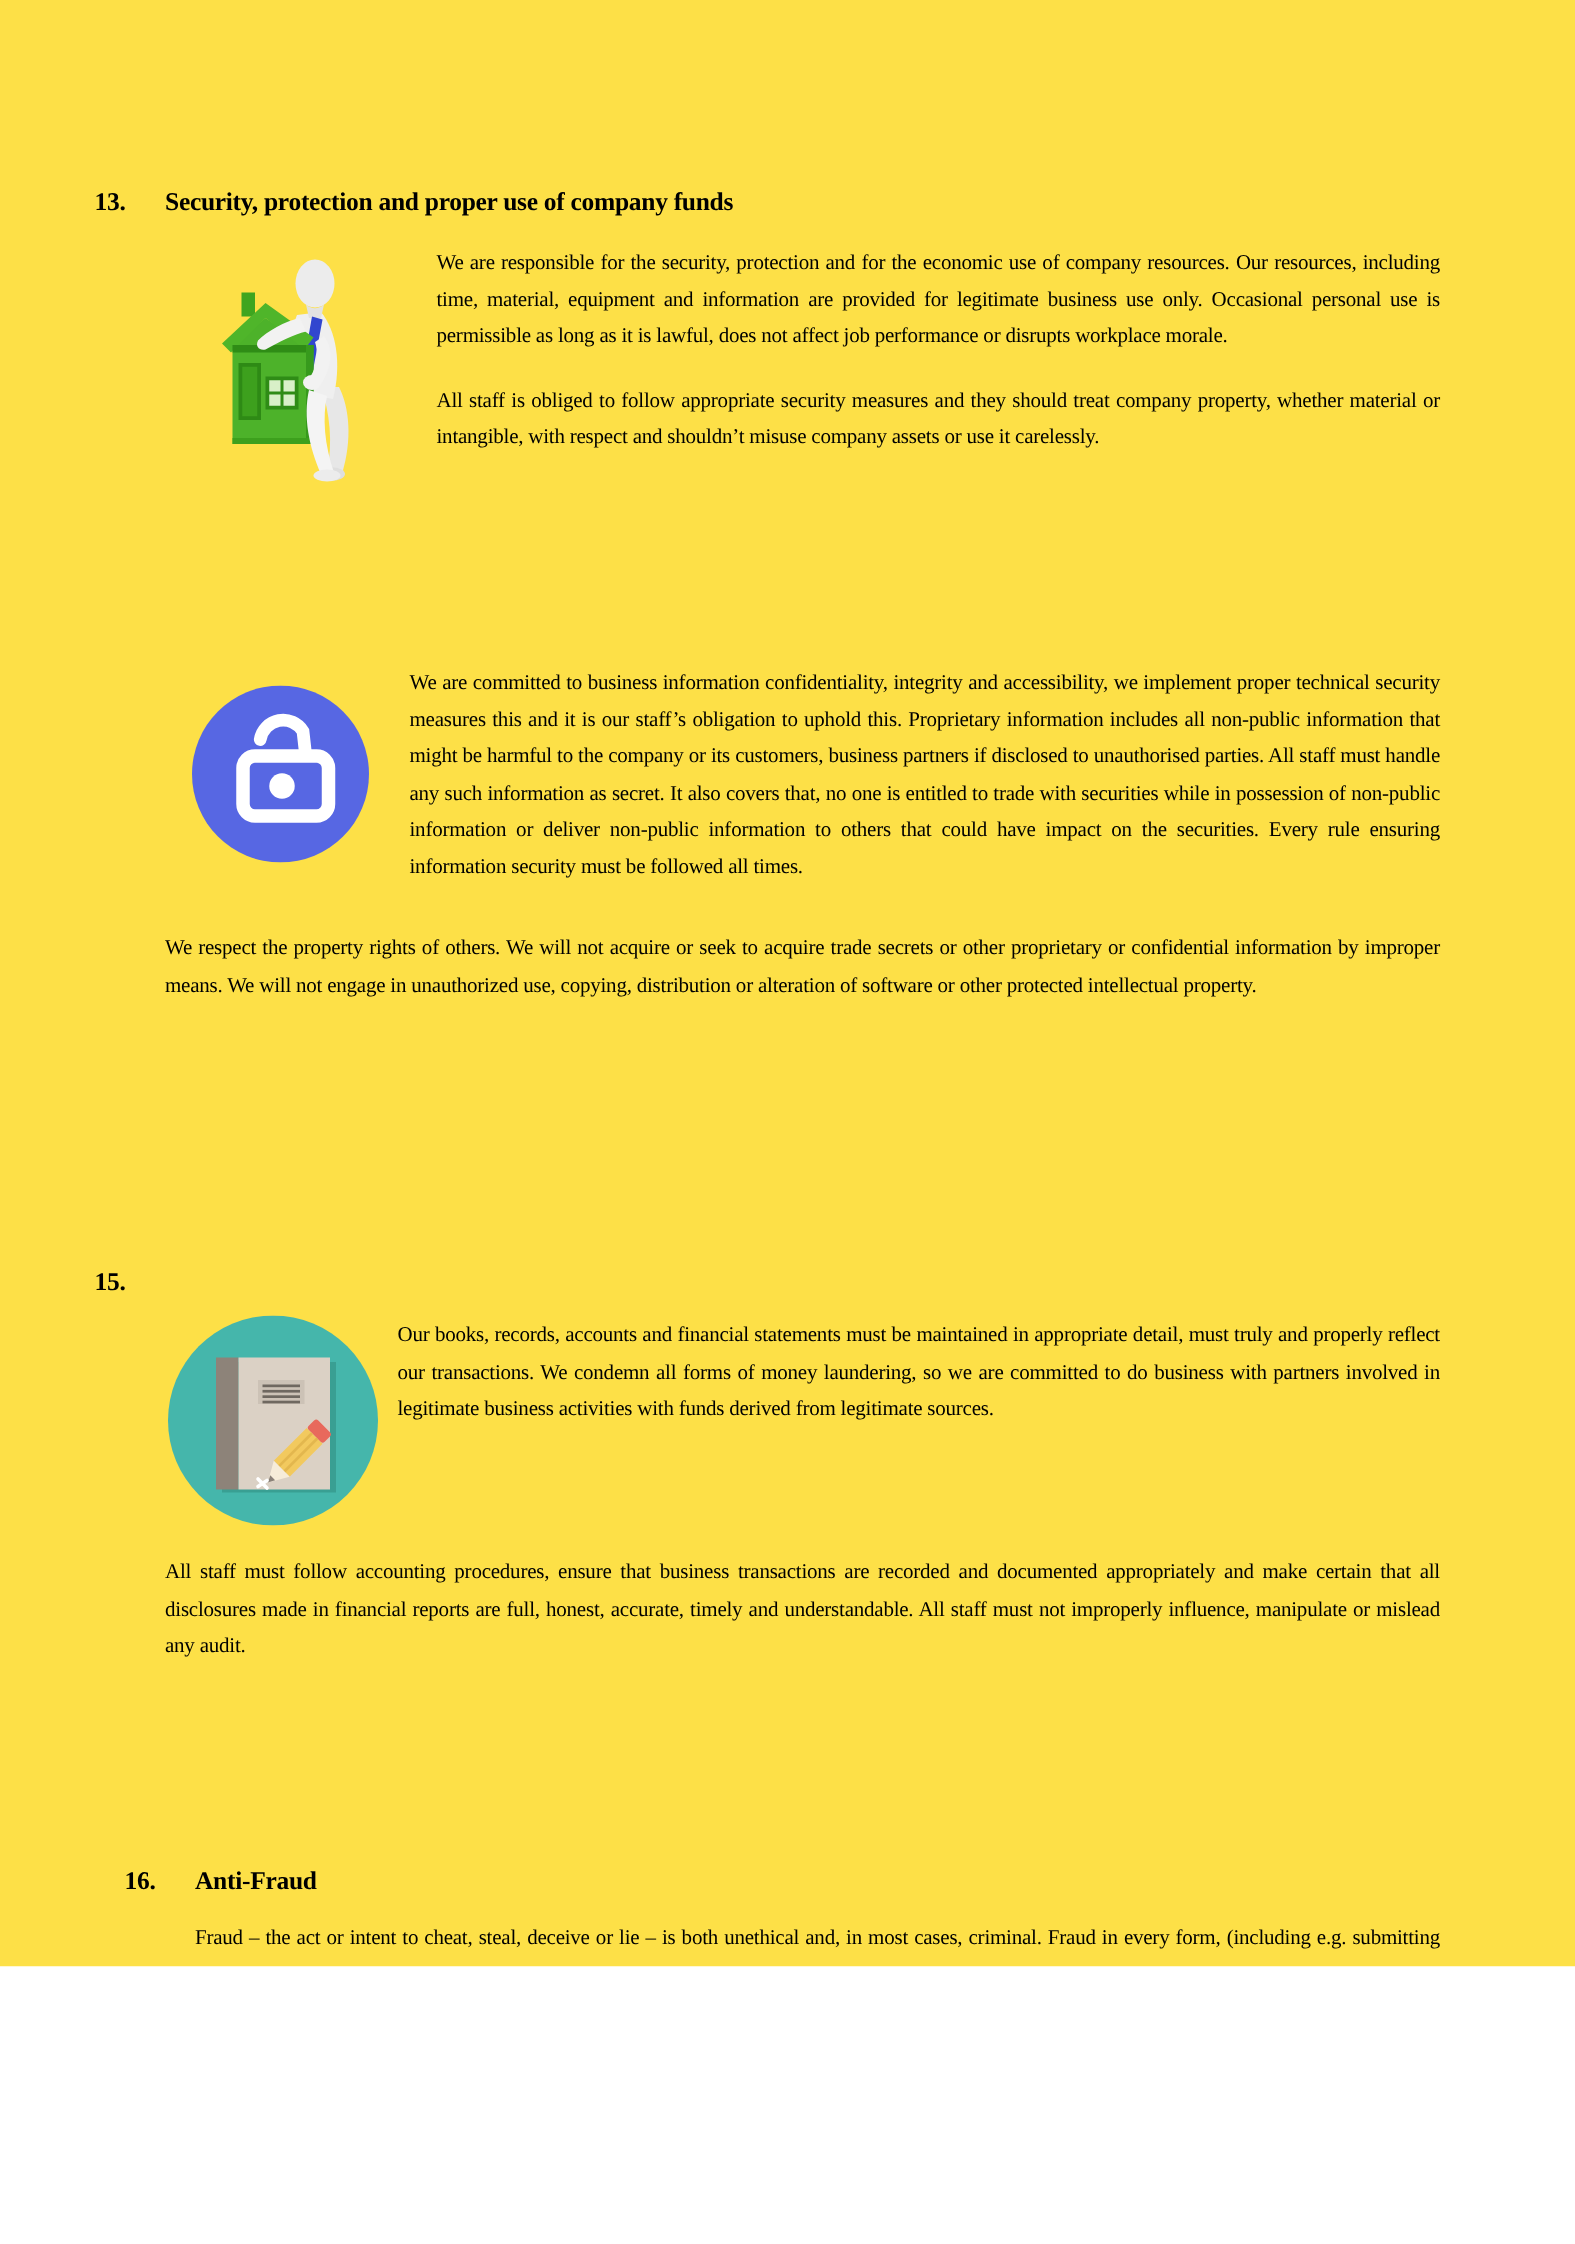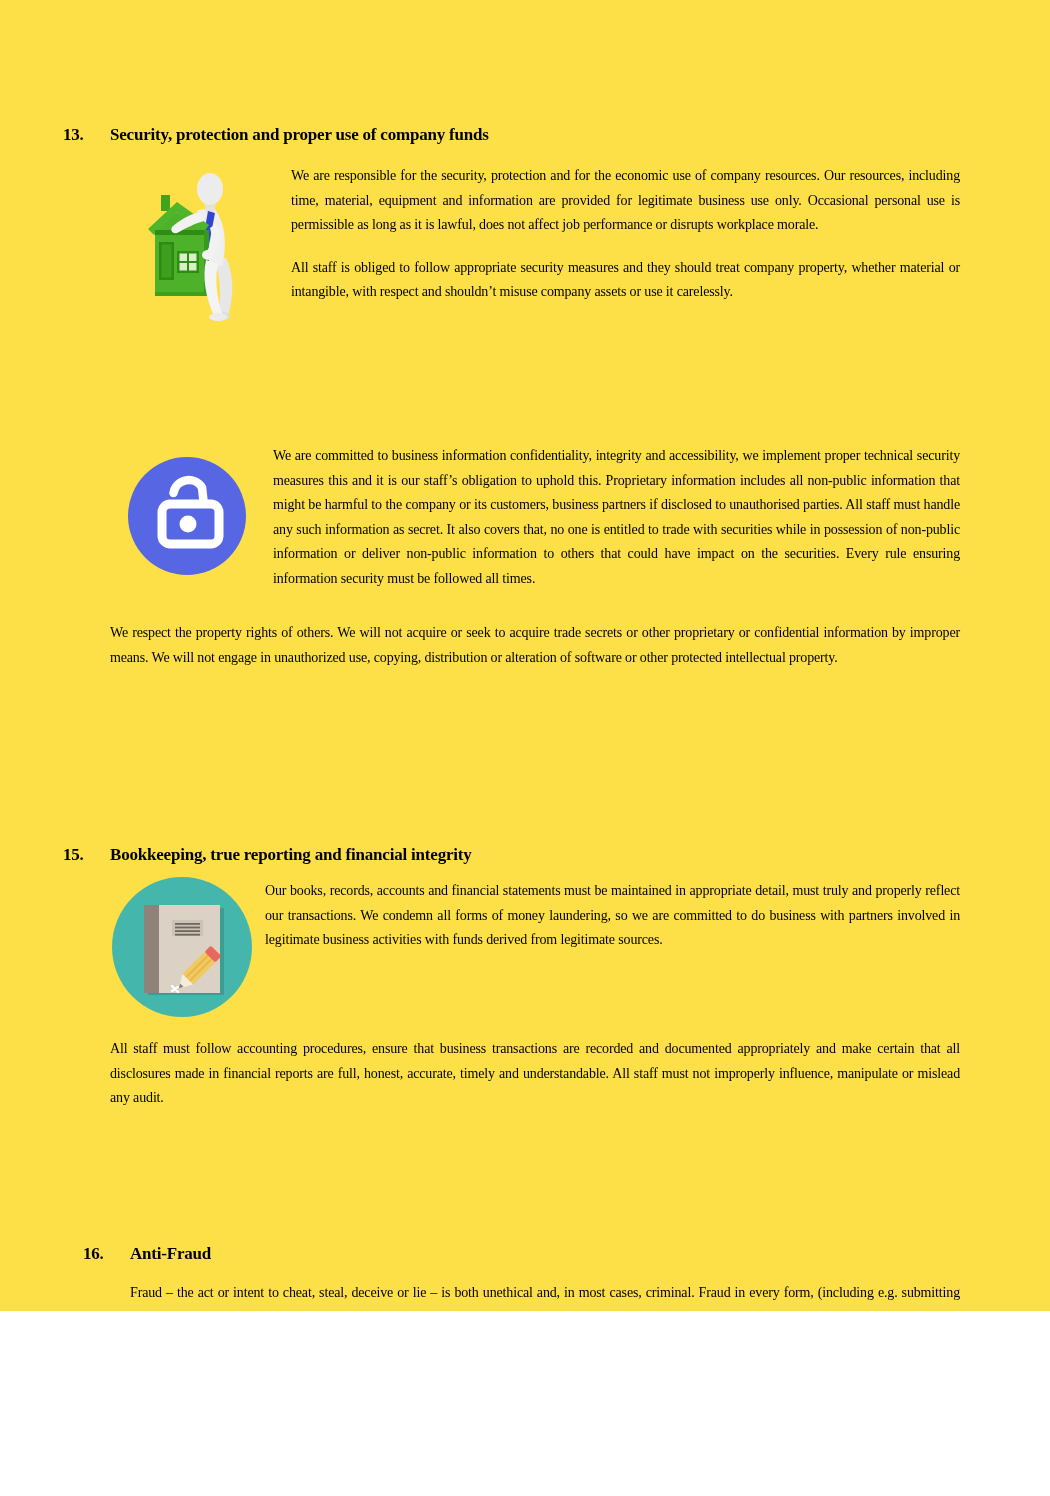--- a/index.html
+++ b/index.html
@@ -120,21 +120,20 @@
       </div>
       <p>We are committed to business information confidentiality, integrity and accessibility, we implement proper technical security measures this and it is our staff’s obligation to uphold this. Proprietary information includes all non-public information that might be harmful to the company or its customers, business partners if disclosed to unauthorised parties. All staff must handle any such information as secret. It also covers that, no one is entitled to trade with securities while in possession of non-public information or deliver non-public information to others that could have impact on the securities. Every rule ensuring information security must be followed all times.</p>
       <div class="clear"></div>
       <p>We respect the property rights of others. We will not acquire or seek to acquire trade secrets or other proprietary or confidential information by improper means. We will not engage in unauthorized use, copying, distribution or alteration of software or other protected intellectual property.</p>
     </div>
   </div>
 
   <div class="section" id="s15">
     <div class="h">
       <span class="num">15.</span>
-      <span>Bookkeeping, true reporting and financial integrity</span>
     </div>
     <div class="body">
       <div class="fl fl-15">
         <svg width="140" height="140" viewBox="0 0 140 140">
           <circle cx="70" cy="70" r="70" fill="#45b6ab"></circle>
           <rect x="36" y="31" width="76" height="87" fill="#399f93"></rect>
           <rect x="32" y="28" width="15" height="88" fill="#8d8379"></rect>
           <rect x="47" y="28" width="61" height="88" fill="#dbd1c5"></rect>
           <rect x="60" y="43" width="31" height="16" fill="#ccc2b6"></rect>
           <rect x="63" y="46" width="25" height="1.8" fill="#6f6860"></rect>

